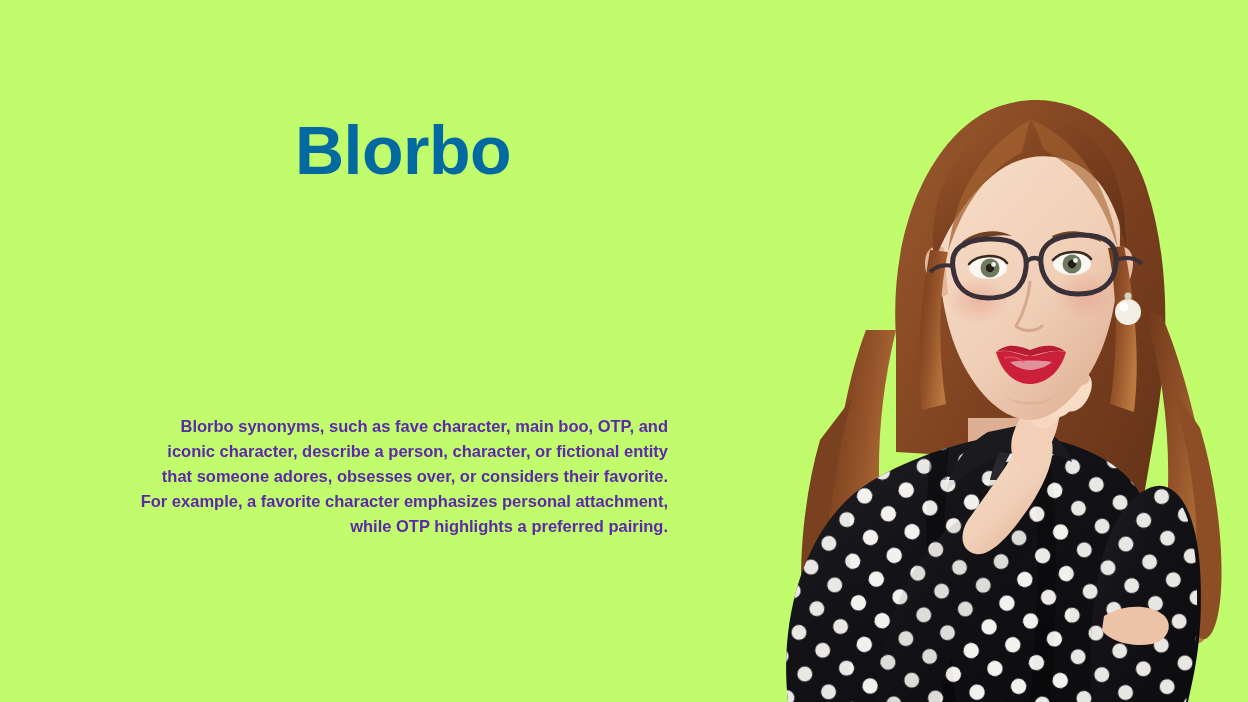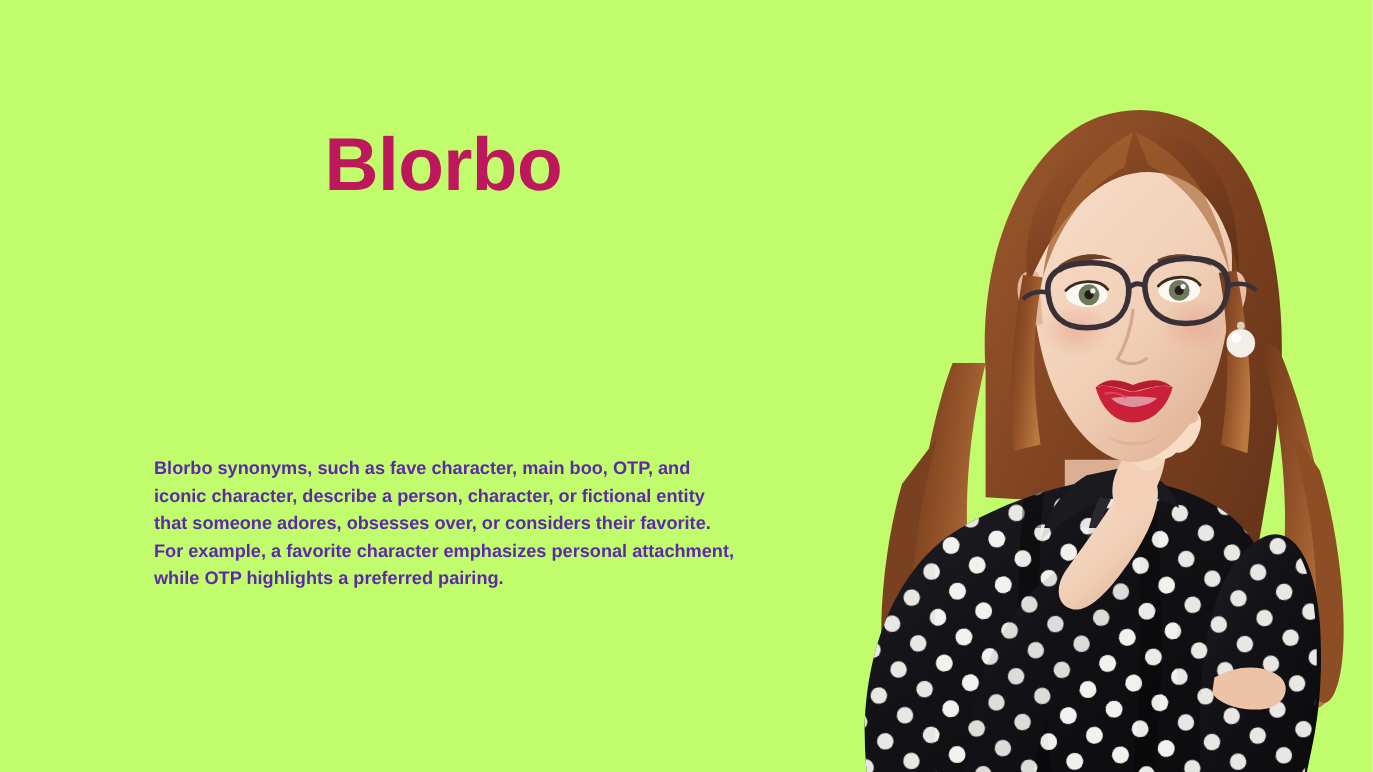--- a/index.html
+++ b/index.html
@@ -30,38 +30,38 @@
     width: 700px;
     height: 702px;
   }
 
   .headline {
     position: absolute;
     left: 0px;
     top: 112px;
     width: 806px;
     text-align: center;
-    color: #be185d;
+    color: #0369a1;
     font-family: "Liberation Sans", sans-serif;
     font-weight: bold;
     font-size: 68px;
     line-height: 1.14;
     letter-spacing: -0.5px;
     margin: 0;
   }
   .headline .hl-line {
     display: block;
   }
 
   .body-copy {
     position: absolute;
     left: 140px;
     top: 414px;
     width: 528px;
-    text-align: left;
+    text-align: right;
     color: #5c2aa8;
     font-family: "Liberation Sans", sans-serif;
     font-weight: bold;
     font-size: 16.5px;
     line-height: 25px;
     margin: 0;
   }
 
   
   .photo {

